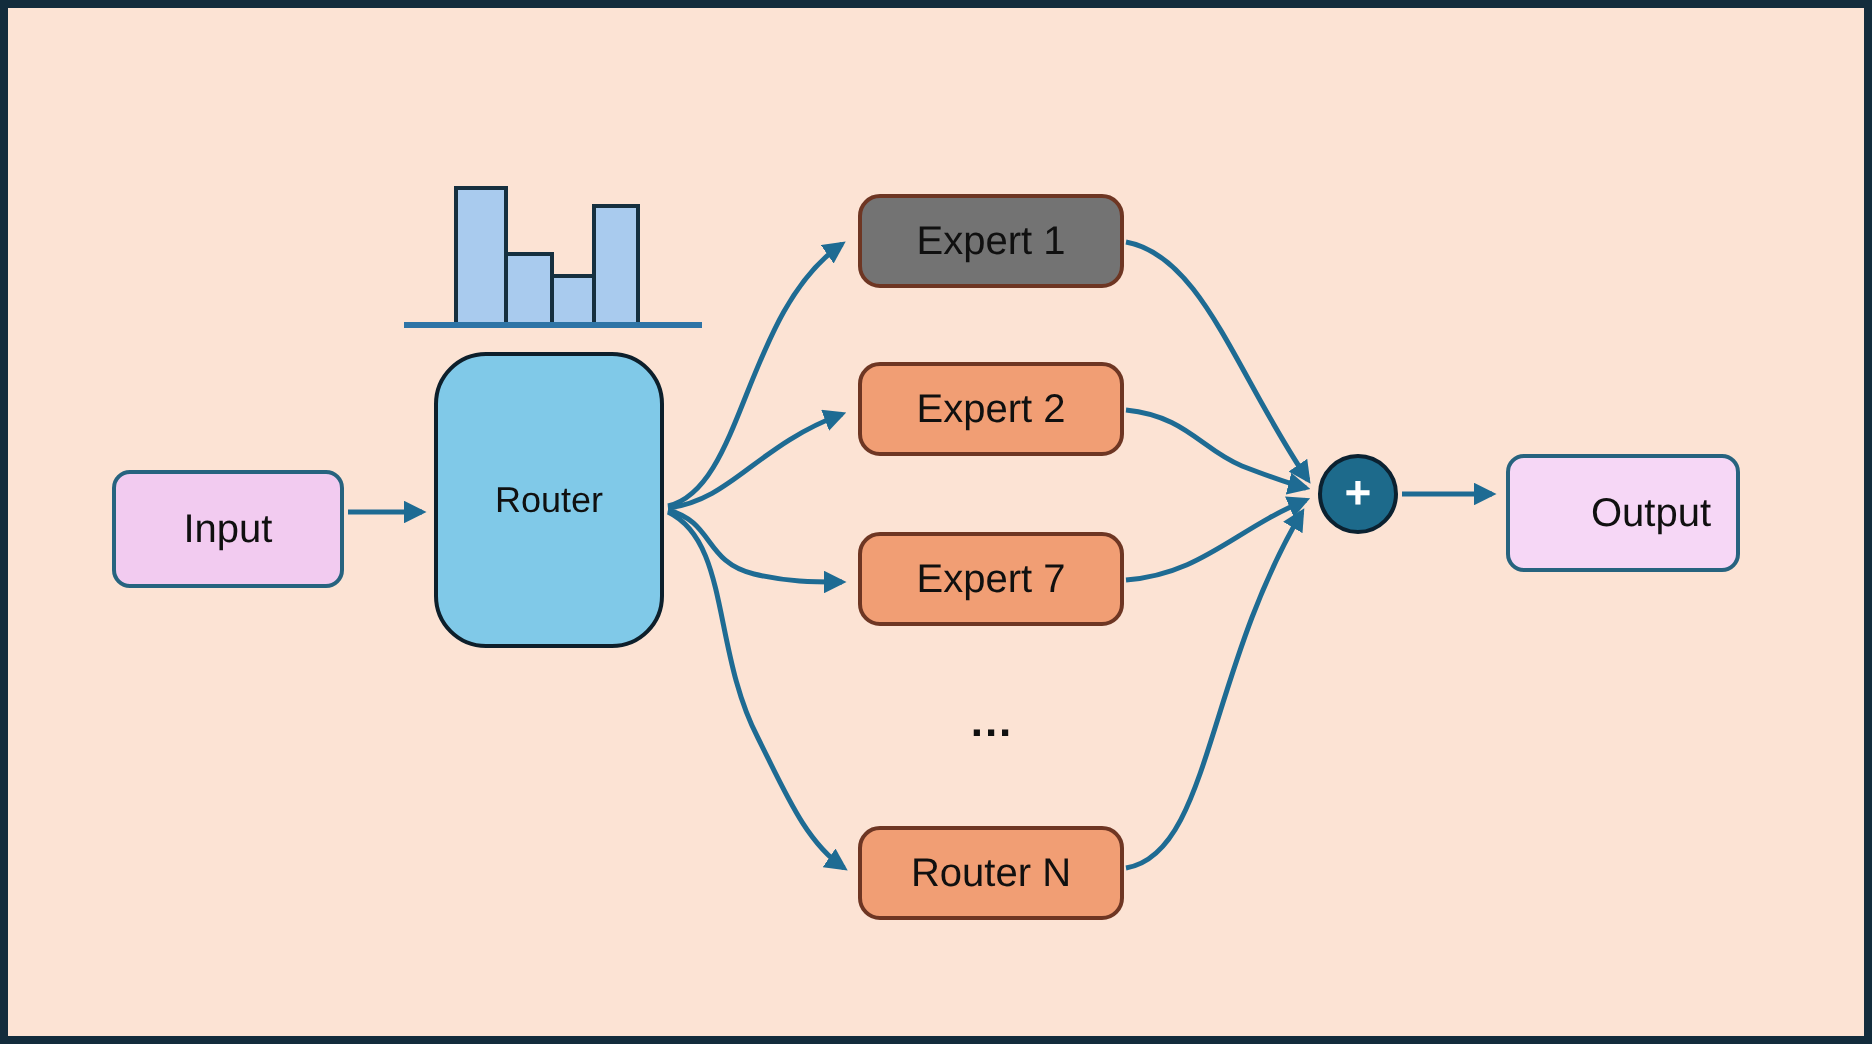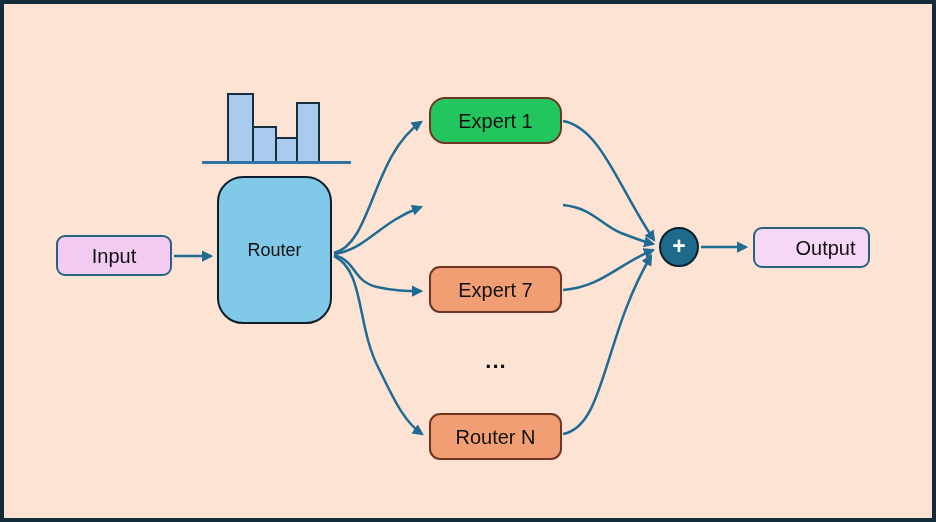--- a/index.html
+++ b/index.html
@@ -34,21 +34,21 @@
   .node {
     position: absolute;
     display: flex;
     align-items: center;
     justify-content: center;
     font-size: 20px;
     line-height: 1;
   }
 
   .io {
-    width: 116px; height: 41px;
+    width: 116px; height: 59px;
     background: #F2CBF0;
     border: 2px solid #b91c1c;
     border-radius: 9px;
   }
 
   .router {
     left: 213px; top: 172px;
     width: 115px; height: 148px;
     background: #80C9E8;
     border: 2.5px solid #0D1F2B;
@@ -122,22 +122,23 @@
     <path class="arrow" d="M 559 201 C 589 204 597 221 617 229 C 630 234 641 238 649 240" marker-end="url(#ah)"></path>
     <path class="arrow" d="M 559 286 C 597 283 613 261 649 246" marker-end="url(#ah)"></path>
     <path class="arrow" d="M 559 430 C 601 423 599 333 647 252" marker-end="url(#ah)"></path>
     <path class="arrow" d="M 697 243 H 742" marker-end="url(#ah)"></path>
   </svg>
 
   <div class="node io" style="left: 52px; top: 231px; background: rgb(242, 203, 240); border-color: rgb(39, 99, 127);">Input</div>
 
   <div class="node router" style="background: rgb(128, 201, 232); border-color: rgb(13, 31, 43);">Router</div>
 
-  <div class="node expert" style="top: 93px; background: #22c55e; border-color: rgb(110, 54, 35); border-radius: 16px;">Expert 1</div>
+  <div class="node expert" style="top: 93px; background: #737373; border-color: rgb(110, 54, 35);">Expert 1</div>
 
+  <div class="node expert" style="top: 177px; background: rgb(241, 158, 116); border-color: rgb(110, 54, 35);">Expert 2</div>
 
   <div class="node expert" style="top: 262px; background: rgb(241, 158, 116); border-color: rgb(110, 54, 35);">Expert 7</div>
 
   <div class="node expert" style="top: 409px; background: rgb(241, 158, 116); border-color: rgb(110, 54, 35);">Router N</div>
 
   <div class="ellipsis">...</div>
 
   <div class="sum" style="background: rgb(29, 106, 139); border-color: rgb(11, 33, 48);">
     <span class="plus" style="color: rgb(255, 255, 255);">+</span>
   </div>

